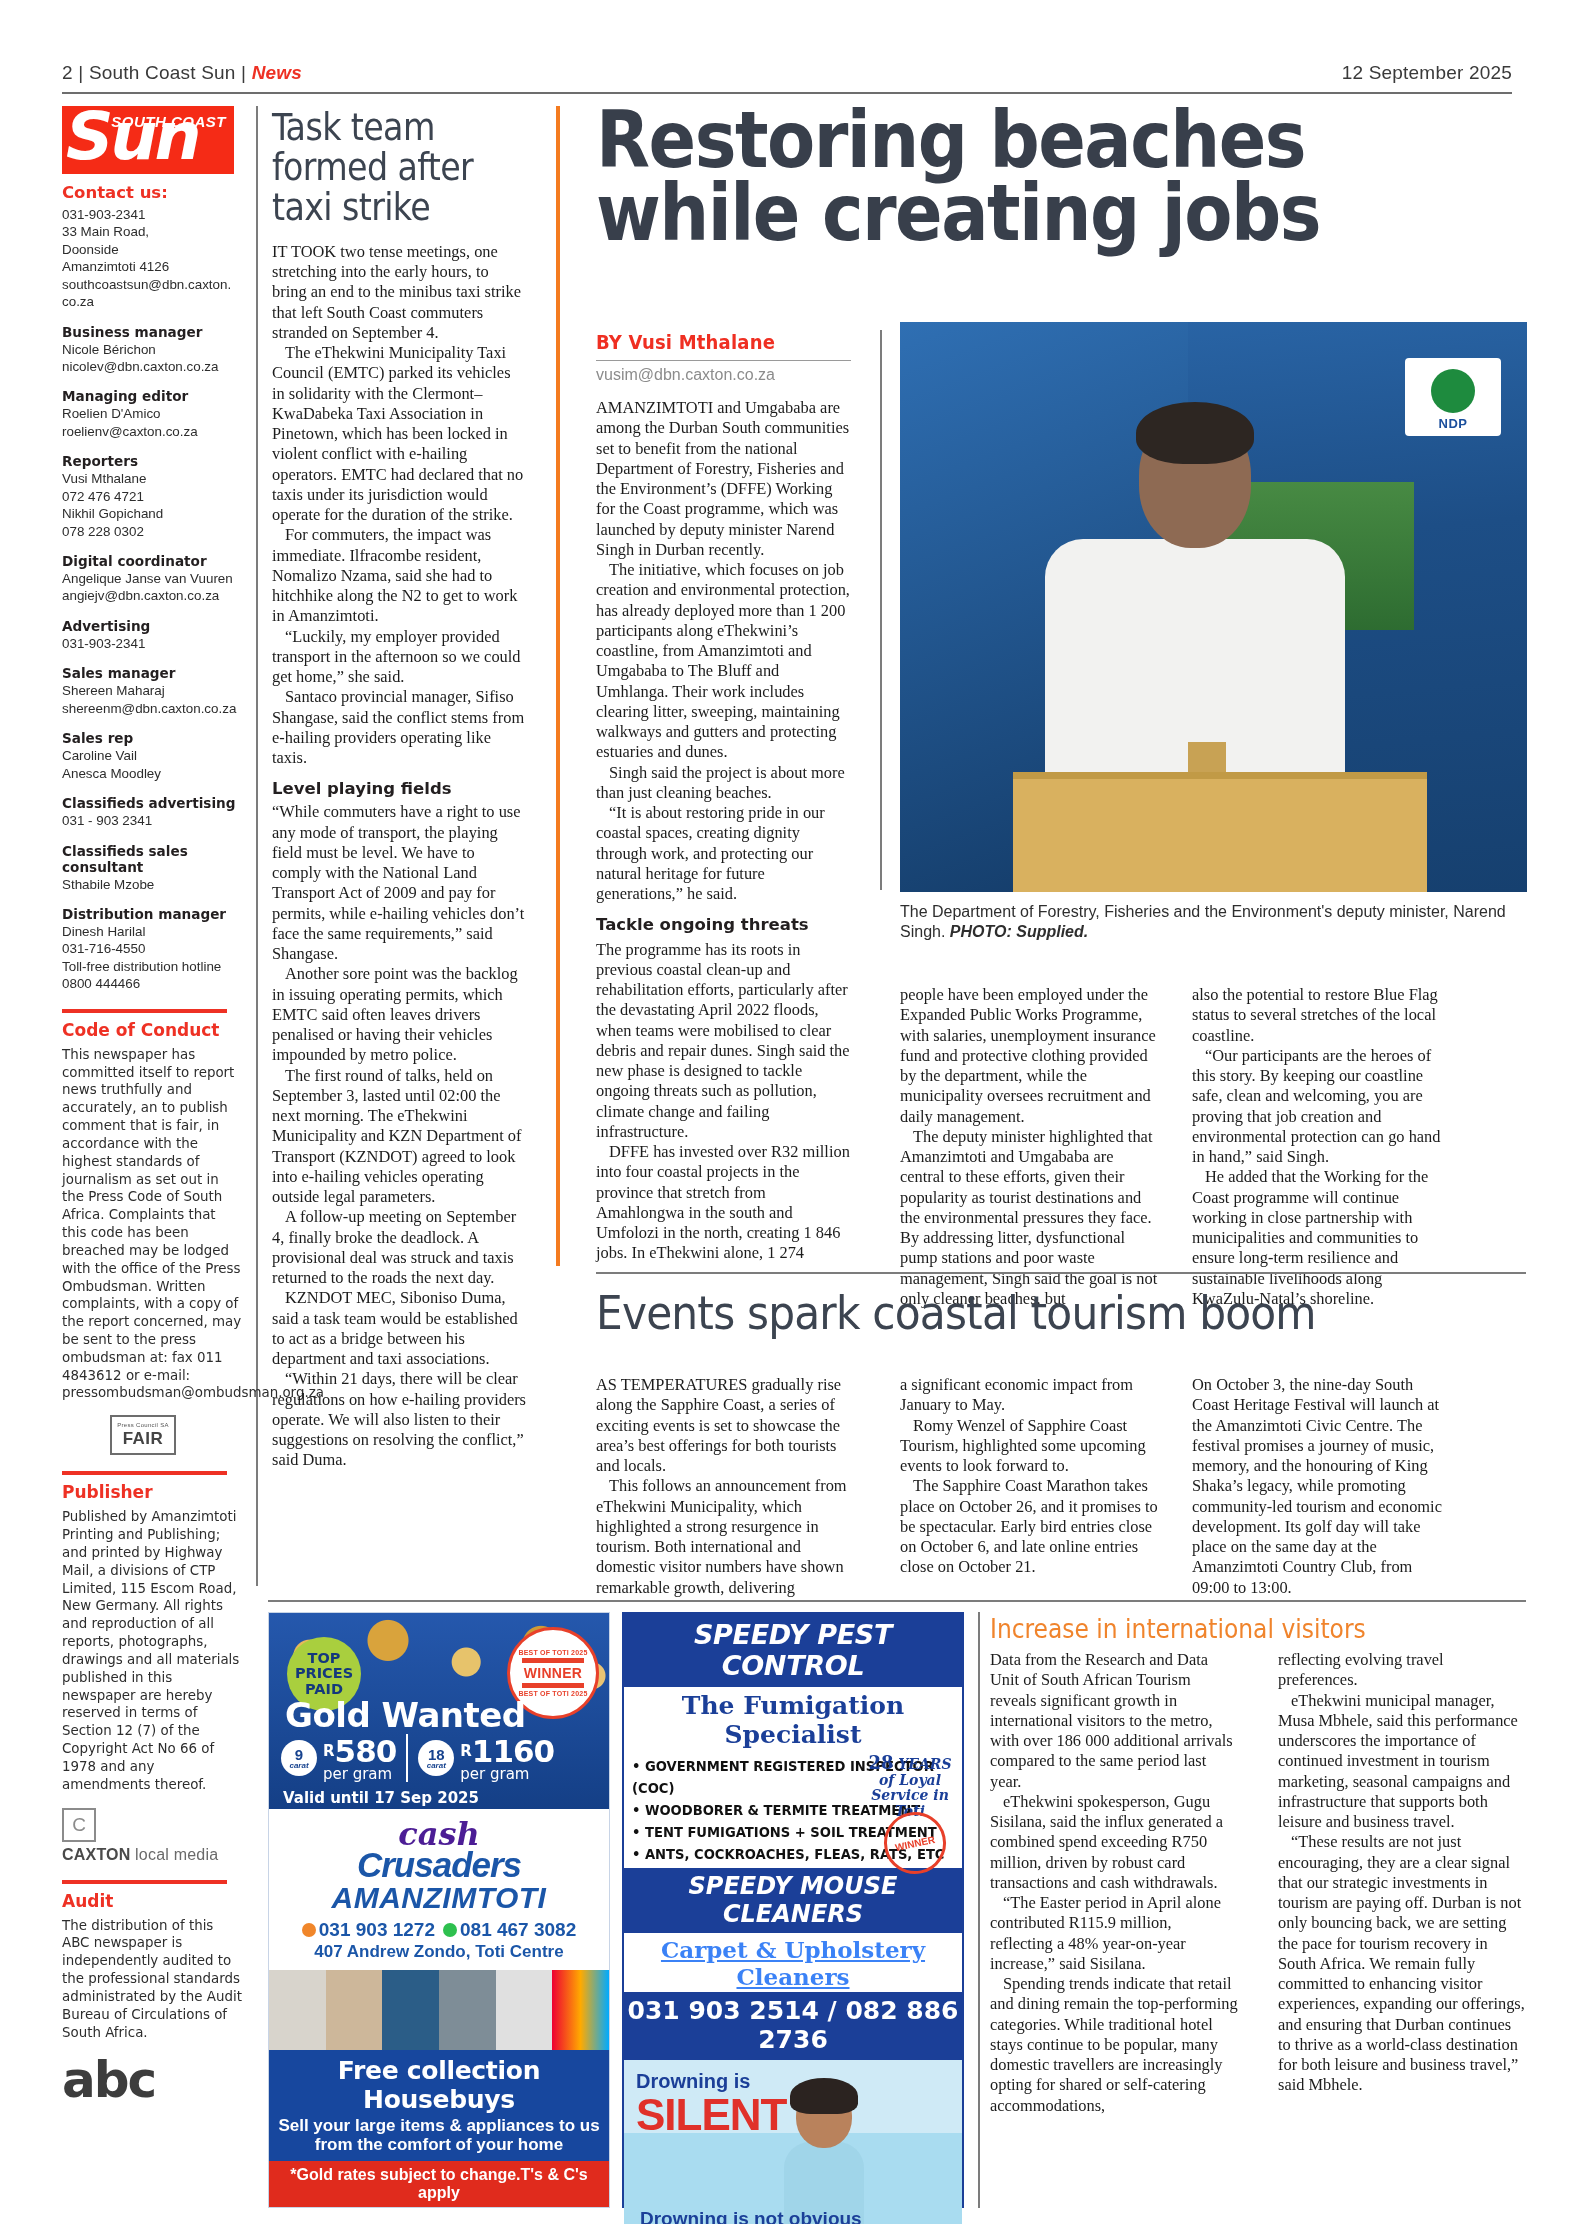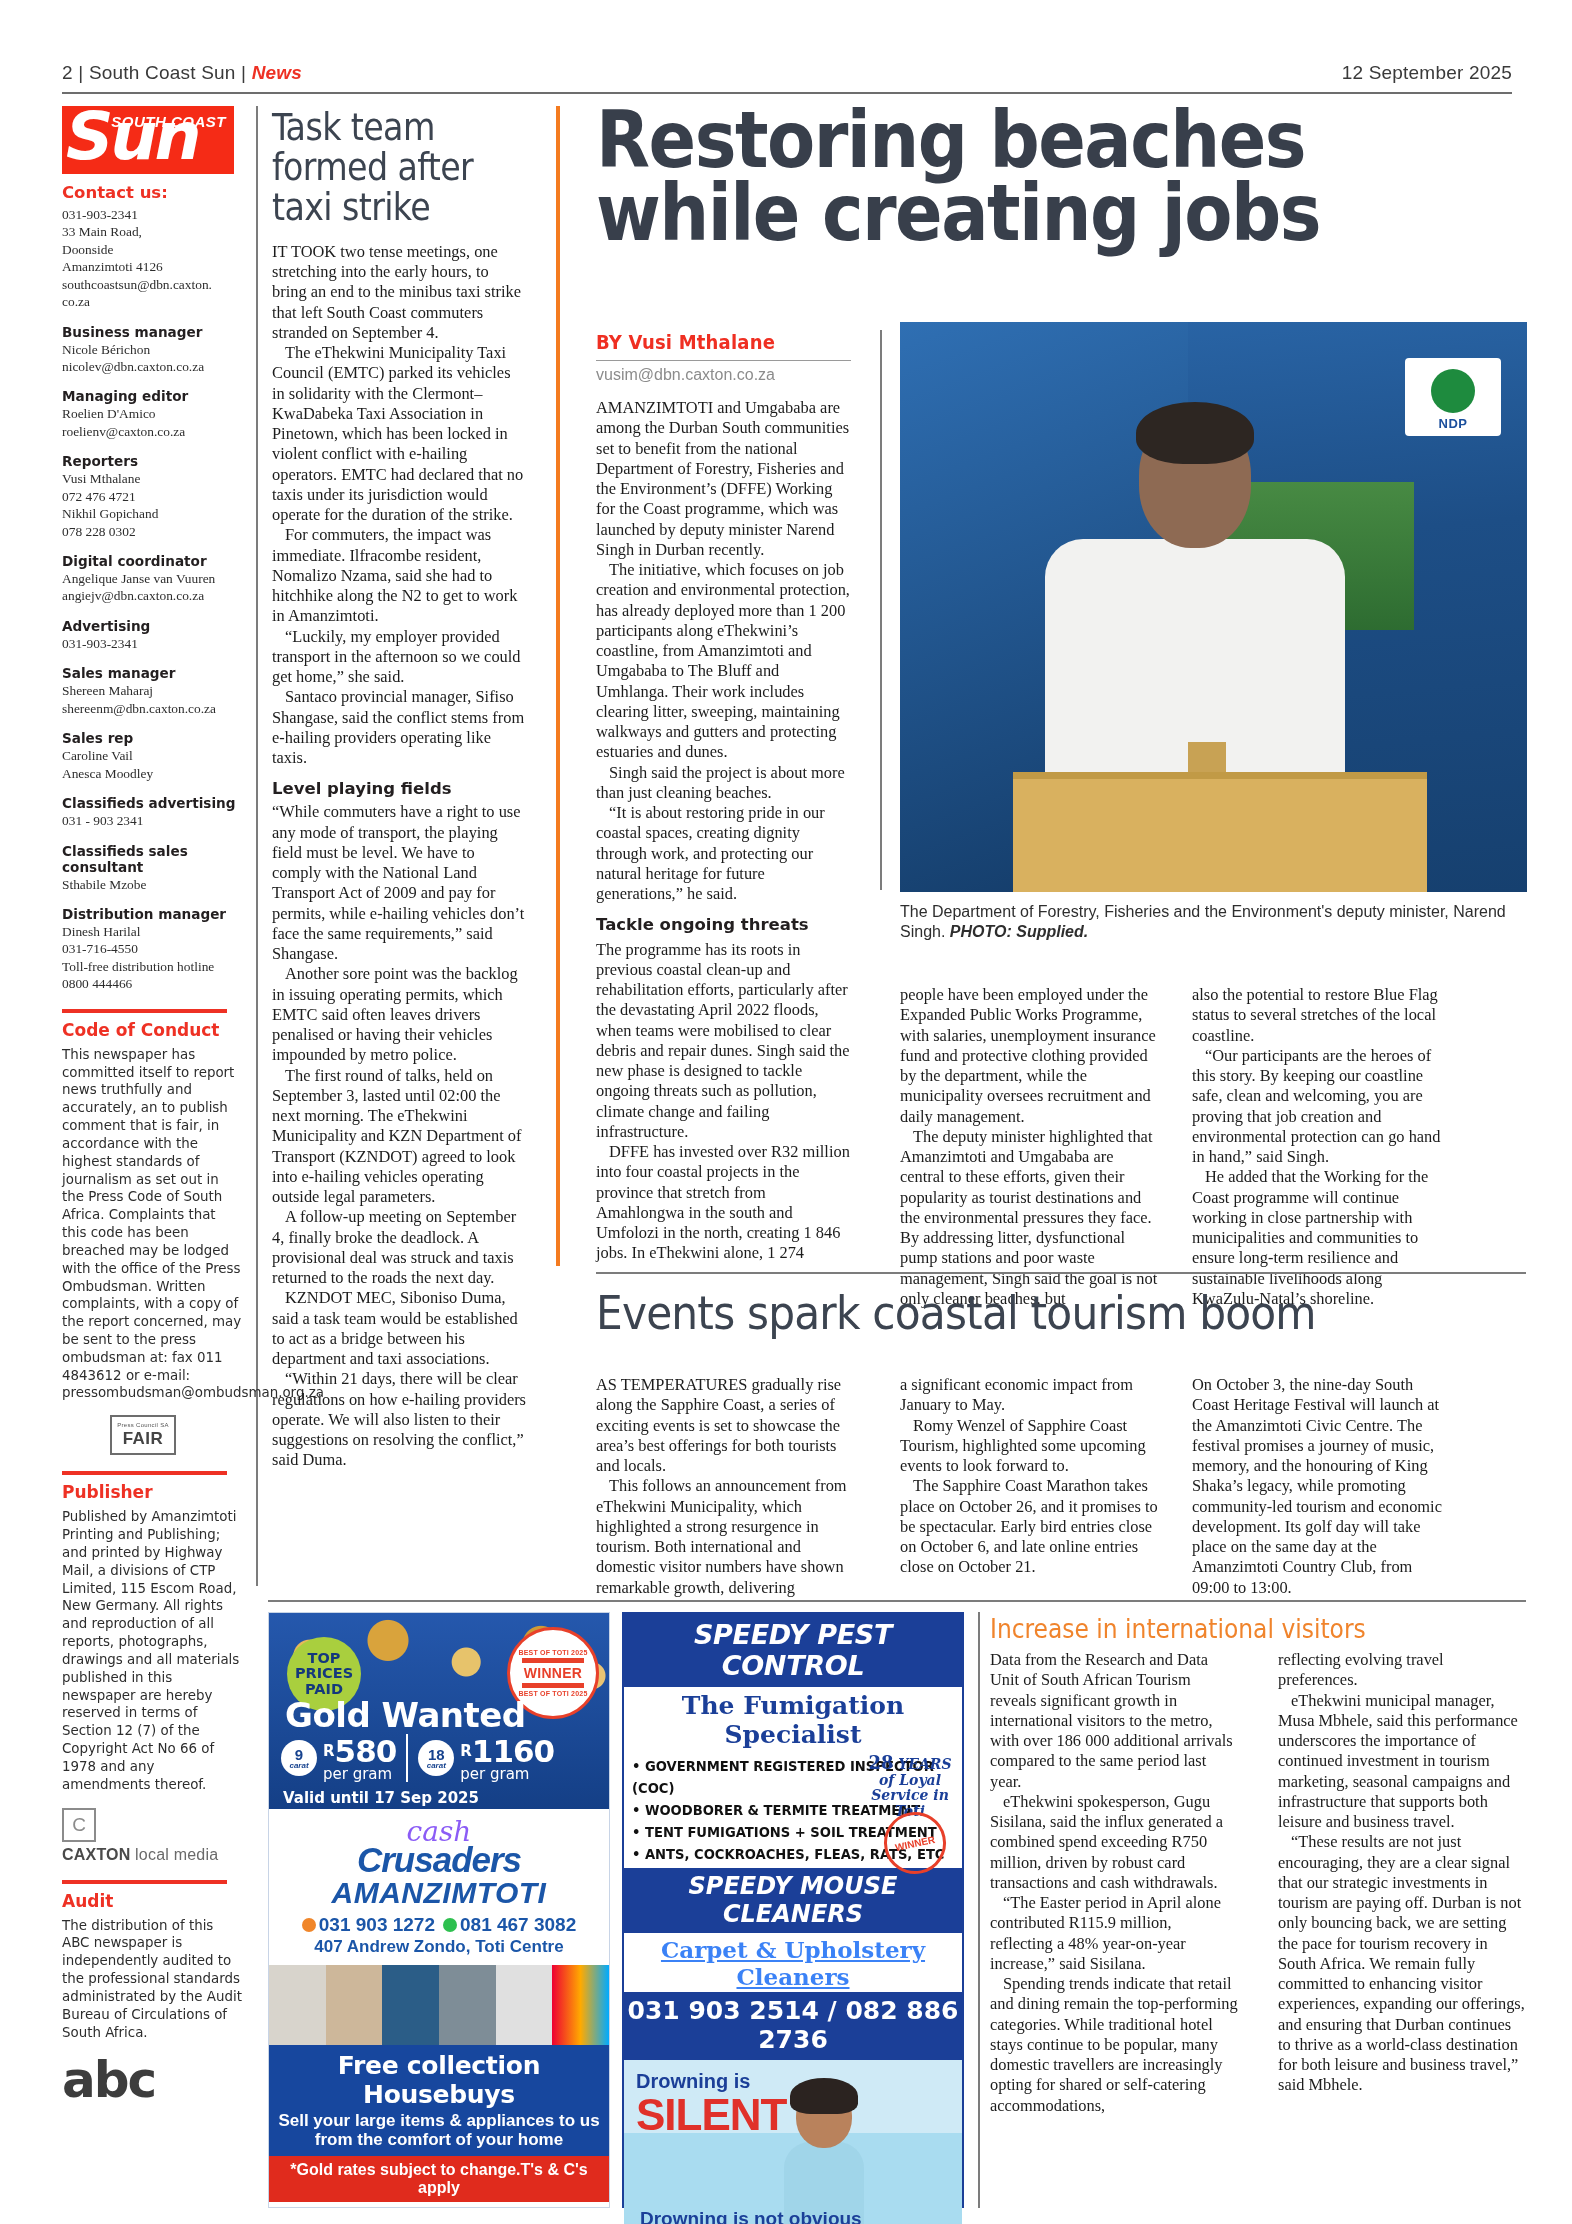--- a/index.html
+++ b/index.html
@@ -43,21 +43,21 @@
     font-family: "DejaVu Sans", sans-serif;
   }
   .sb-sec-red {
     color: #ee3124; font-weight: bold; font-size: 17px; margin: 5px 0 6px;
     font-family: "DejaVu Sans", sans-serif;
   }
   .sb-label {
     font-weight: bold; font-size: 13.6px; margin-top: 13px; margin-bottom: 1px; color: #231f20;
     font-family: "DejaVu Sans", sans-serif; line-height: 1.18;
   }
-  .sb-line { font-size: 13.4px; line-height: 1.30; color: #2d2d2d; font-family: Liberation Serif, serif; }
+  .sb-line { font-size: 13.4px; line-height: 1.30; color: #2d2d2d; font-family: Liberation Sans, sans-serif; }
   .sb-para { font-size: 13.4px; line-height: 1.33; color: #2d2d2d; font-family: "DejaVu Sans", sans-serif; }
   .red-bar { width: 165px; height: 4px; background: #ee3124; margin: 16px 0 7px; }
 
   .fair-badge {
     width: 66px; height: 40px; border: 2px solid #6d6d6d; margin: 13px 0 6px 48px;
     display: flex; flex-direction: column; align-items: center; justify-content: center;
   }
   .fair-badge .f1 { font-size: 6px; color: #555; letter-spacing: .3px; line-height: 1.15; text-align: center;}
   .fair-badge .f2 { font-size: 17px; font-weight: bold; color: #444; letter-spacing: .5px; }
 
@@ -205,21 +205,21 @@
   .carat .c { font-size:8px; font-style:italic; line-height:1;}
   .price { font-weight:bold; font-family:"DejaVu Sans",sans-serif;}
   .price .r { font-size:15px; vertical-align:super;}
   .price .v { font-size:31px; letter-spacing:-1px;}
   .price .pg { display:block; font-size:15px; font-weight:normal; margin-top:-4px;}
   .gold-valid {
     position:absolute; left:14px; bottom:2px; color:#fff; font-weight:bold; font-size:15px;
     font-family:"DejaVu Sans",sans-serif;
   }
   .gold-mid { background:#fff; padding:6px 0 8px; text-align:center; }
-  .cc-cash { color:#8b5cf6; font-style:italic; font-weight:normal; font-size:28px; font-family:"DejaVu Serif",serif;}
+  .cc-cash { color:#4c1d95; font-style:italic; font-weight:bold; font-size:32px; font-family:"DejaVu Serif",serif;}
   .cc-crus { color:#1b56a8; font-style:italic; font-weight:bold; font-size:35px; letter-spacing:-1px; margin-top:-8px;}
   .cc-town { color:#1b56a8; font-style:italic; font-weight:bold; font-size:30px; letter-spacing:.5px; margin-top:-4px;}
   .cc-phones { color:#1b56a8; font-weight:bold; font-size:19px; margin-top:4px;}
   .cc-addr { color:#1b56a8; font-weight:bold; font-size:17px; margin-top:1px;}
   .dot-o { display:inline-block;width:14px;height:14px;border-radius:50%;background:#f0862a;margin-right:3px;vertical-align:-1px;}
   .dot-g { display:inline-block;width:14px;height:14px;border-radius:50%;background:#2ec04f;margin:0 3px 0 8px;vertical-align:-1px;}
   .goods-strip { height:80px; display:flex; }
   .goods-strip div { flex:1; }
   .gold-bottom { background:#17479e; text-align:center; padding:6px 6px 7px; }
   .gb1 { color:#fff; font-weight:bold; font-size:25px; font-family:"DejaVu Sans",sans-serif; letter-spacing:-.3px;}

